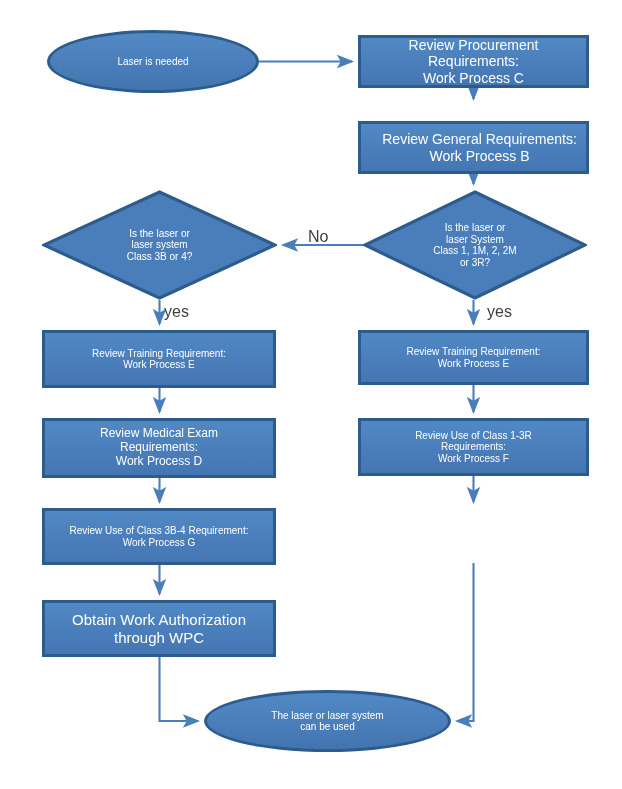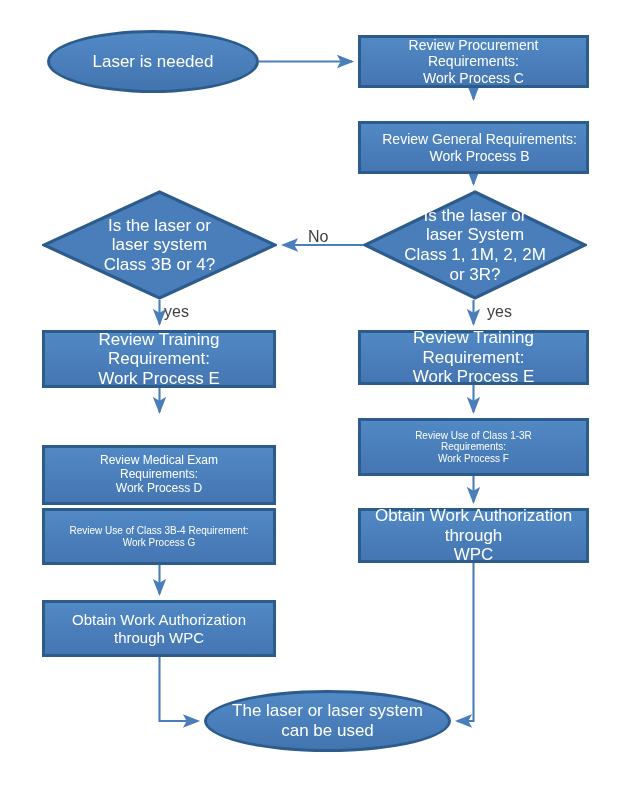--- a/index.html
+++ b/index.html
@@ -68,21 +68,21 @@
     z-index: 1;
   }
   .label {
     position: absolute;
     color: #404040;
     z-index: 4;
     white-space: nowrap;
   }
   .fs-11 { font-size: 10px; }
   .fs-12 { font-size: 12px; }
-  .fs-13 { font-size: 17px; }
+  .fs-13 { font-size: 10px; }
   .fs-14 { font-size: 14px; }
   .fs-15 { font-size: 15px; }
   .fs-16 { font-size: 16px; }
 </style>
 </head>
 <body>
 
 <div id="canvas">
 
   <svg id="edges" viewBox="0 0 622 789" width="622" height="789" xmlns="http://www.w3.org/2000/svg">
@@ -157,41 +157,37 @@
   <div class="node proc fs-13" style="left:42px; top:330px; width:234px; height:58px;">
     <span class="txt">Review Training Requirement:
 Work Process E</span>
   </div>
 
   <div class="node proc fs-13" style="left:358px; top:330px; width:231px; height:55px;">
     <span class="txt">Review Training Requirement:
 Work Process E</span>
   </div>
 
-  <div class="node proc fs-12" style="left:42px; top:418px; width:234px; height:60px;margin-top:27px;">
+  <div class="node proc fs-12" style="left:42px; top:418px; width:234px; height:60px;">
     <span class="txt">Review Medical Exam
 Requirements:
 Work Process D</span>
   </div>
 
   <div class="node proc fs-11" style="left:358px; top:418px; width:231px; height:58px;">
     <span class="txt">Review Use of  Class 1-3R
 Requirements:
 Work Process F</span>
   </div>
 
   <div class="node proc fs-11" style="left:42px; top:508px; width:234px; height:57px;">
     <span class="txt">Review Use of Class 3B-4 Requirement:
 Work Process G</span>
   </div>
 
-  <div class="node proc fs-13" style="left:358px; top:508px; width:231px; height:55px;">
-    <span class="txt">Obtain Work Authorization through
-WPC</span>
-  </div>
 
   <div class="node proc fs-15" style="left:42px; top:600px; width:234px; height:57px;">
     <span class="txt">Obtain Work Authorization
 through WPC</span>
   </div>
 
   <div class="node term fs-13" style="left:204px; top:690px; width:247px; height:62px;">
     <span class="txt">The laser or laser system
 can be used</span>
   </div>

